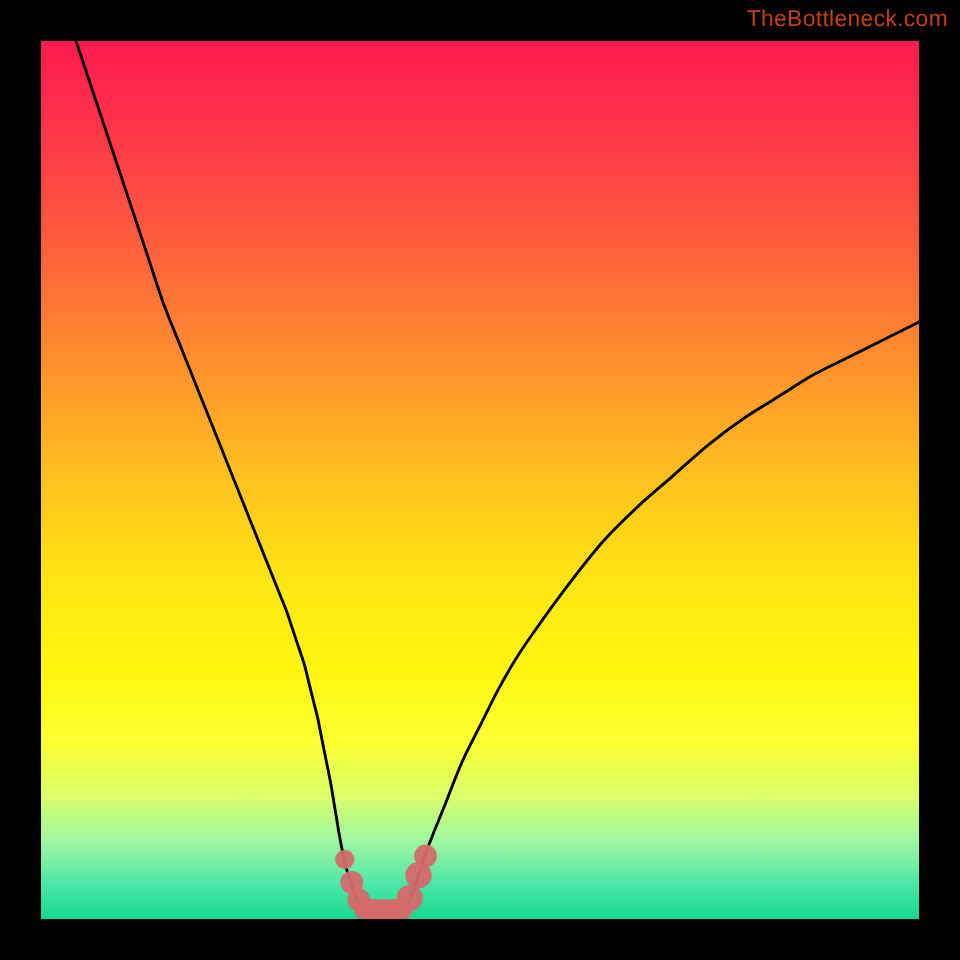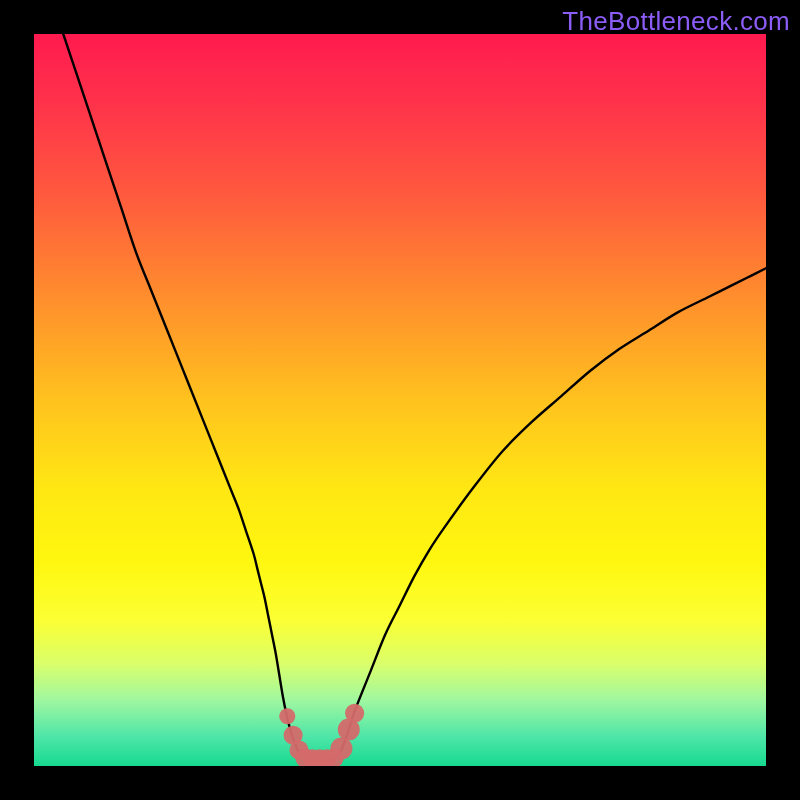--- a/index.html
+++ b/index.html
@@ -30,22 +30,22 @@
     right: 0;
     bottom: 0;
   }
   .curve-svg, .markers-svg {
     position: absolute;
     left: 0;
     top: 0;
   }
   .watermark {
     position: absolute;
-    color: #8b5cf6;
-    font-size: 26px;
+    color: #c2410c;
+    font-size: 19px;
     letter-spacing: 0.3px;
     font-weight: 400;
     white-space: nowrap;
   }
 </style>
 </head>
 <body>
 
 <div class="frame">
   <div class="plot-area" style="left: 34px; top: 34px; width: 732px; height: 732px;">

